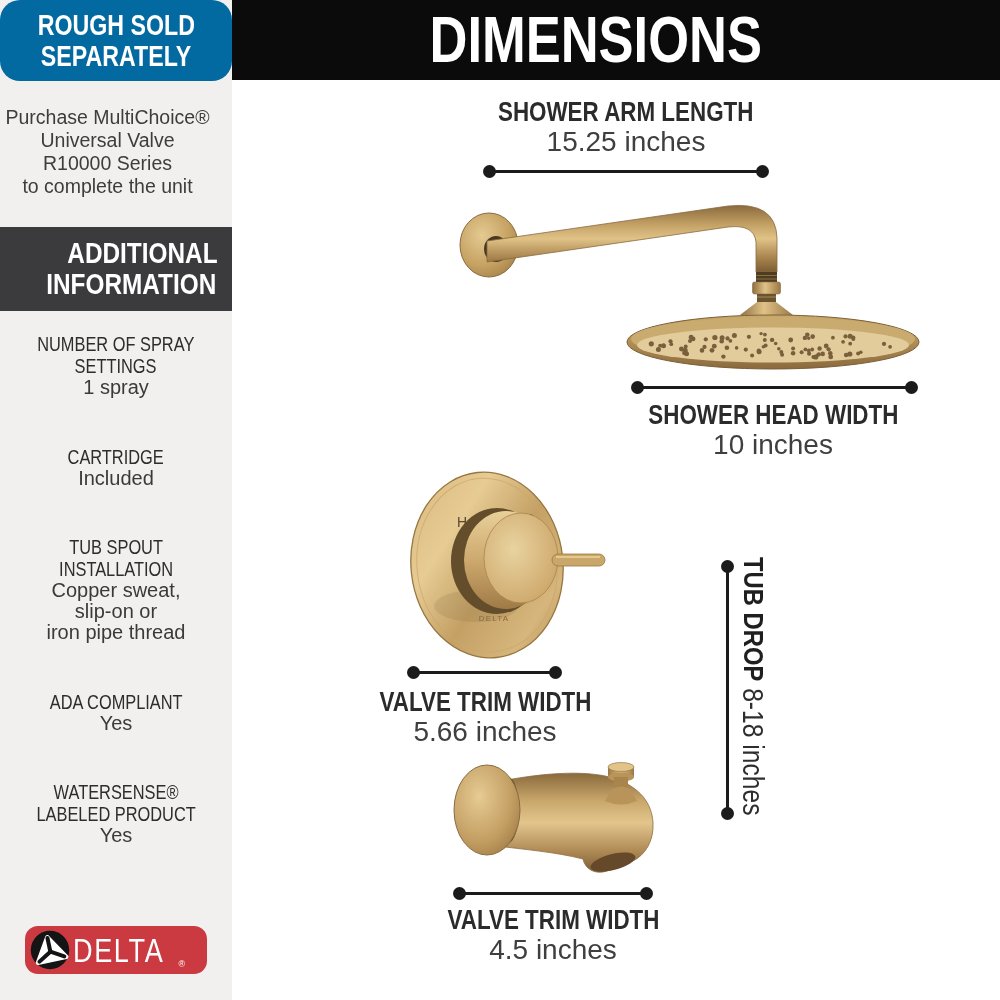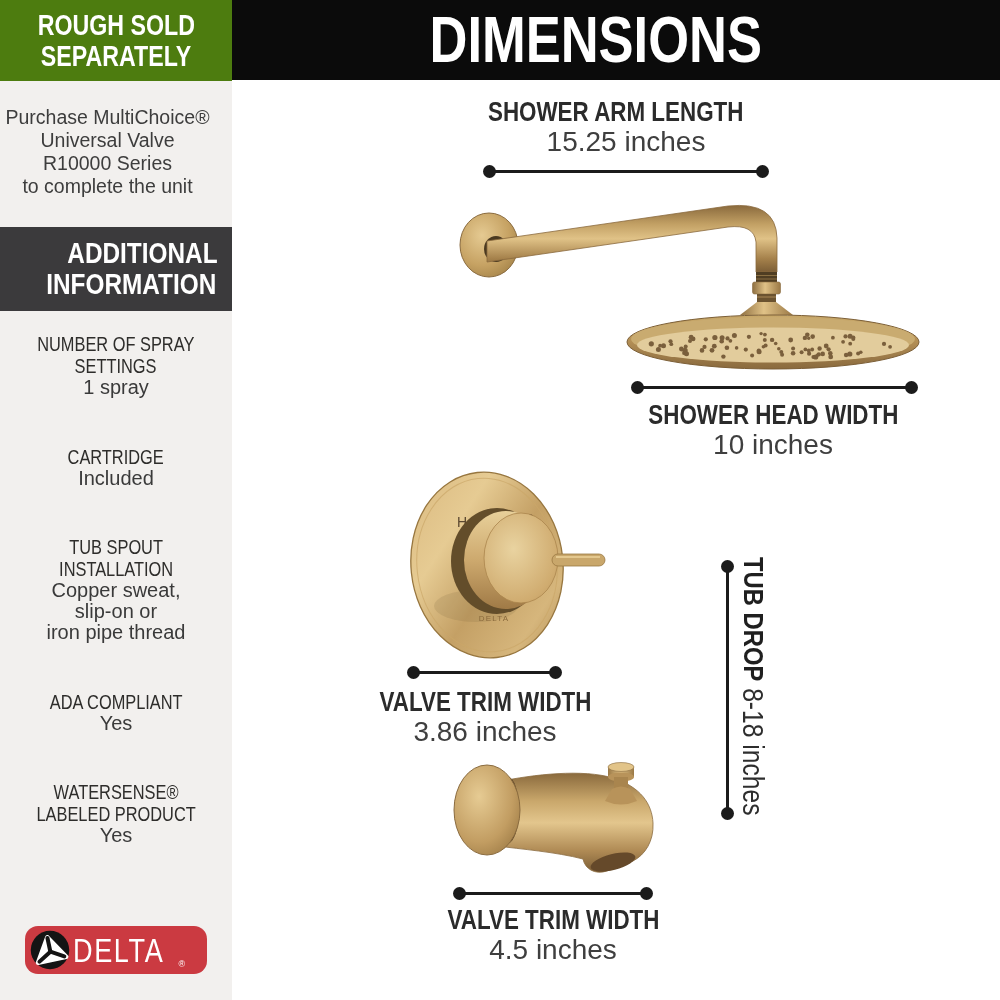--- a/index.html
+++ b/index.html
@@ -3,23 +3,23 @@
 <meta charset="utf-8">
 <style>
   html,body{margin:0;padding:0;background:#ffffff;}
   #stage{position:relative;width:1000px;height:1000px;overflow:hidden;background:#ffffff;
          font-family:"Liberation Sans","DejaVu Sans",sans-serif;}
   .cond{display:inline-block;transform-origin:50% 50%;} .cx78{transform:scaleX(.78);} .cx80{transform:scaleX(.80);}
   .cx82{transform:scaleX(.82);} .cx84{transform:scaleX(.84);}
 
   
   #sidebar{position:absolute;left:0;top:0;width:232px;height:1000px;background:#f2f0ee;}
-  .rough-box{position:absolute;left:0;top:0;width:232px;height:81px;background:#4d7c0f;
+  .rough-box{position:absolute;left:0;top:0;width:232px;height:81px;background:#0369a1;
              display:flex;flex-direction:column;align-items:center;justify-content:center;
-             color:#fff;font-weight:bold;font-size:29px;line-height:31px;text-align:center;}
+             color:#fff;font-weight:bold;font-size:29px;line-height:31px;text-align:center;border-radius:20px;}
   .purchase{position:absolute;left:0;top:106px;width:215px;text-align:center;
             font-size:19.5px;line-height:23px;color:#3d3d3d;}
   .add-info{position:absolute;left:0;top:227px;width:232px;height:84px;background:#3b3a3c;
             display:flex;flex-direction:column;align-items:flex-end;justify-content:center;
             color:#fff;font-weight:bold;font-size:29px;line-height:31px;text-align:center;}
   .spec{position:absolute;left:0;width:232px;text-align:center;}
   .spec .lbl{font-weight:normal;font-size:21px;line-height:22px;color:#2e2d2b;white-space:nowrap;}
   .spec .val{font-size:20px;line-height:21px;color:#3a3a3a;}
   .spec .val:first-of-type{margin-top:1px;}
 
@@ -127,21 +127,21 @@
       <span class="delta-reg">®</span>
     </div>
   </div>
 
   <div id="main">
 
     <div class="title-bar">
       <span class="cond cx82">DIMENSIONS</span>
     </div>
 
-    <div class="dim-label" style="left:184px;top:97px;width:400px">
+    <div class="dim-label" style="left:194px;top:97px;width:400px">
       <span class="cond cx80">SHOWER ARM LENGTH</span>
     </div>
     <div class="dim-value" style="left:194px;top:127px;width:400px">15.25 inches</div>
     <div class="dim-h" style="left:256px;top:170px;width:276px"></div>
 
     <svg style="left:208px;top:192px" width="492" height="186" viewBox="440 192 492 186">
       <defs>
         <linearGradient id="gArm" x1="0" y1="0" x2="0" y2="1">
           <stop offset="0" stop-color="#8a6a3d"></stop>
             <stop offset=".28" stop-color="#c2a064"></stop>
@@ -314,21 +314,21 @@
         <rect x="552" y="554" width="53" height="12" rx="6" fill="#c9a76b" stroke="#9a7843" stroke-width="0.8"></rect>
         <line x1="556" y1="557" x2="600" y2="557" stroke="#e4c88e" stroke-width="2"></line>
       </g>
       <text x="494" y="621" font-size="8" letter-spacing="1.2" fill="#8a6a3c" text-anchor="middle">DELTA</text>
     </svg>
 
     <div class="dim-h" style="left:180px;top:671px;width:145px"></div>
     <div class="dim-label" style="left:53px;top:687px;width:400px">
       <span class="cond cx80">VALVE TRIM WIDTH</span>
     </div>
-    <div class="dim-value" style="left:53px;top:717px;width:400px">3.86 inches</div>
+    <div class="dim-value" style="left:53px;top:717px;width:400px">5.66 inches</div>
 
     <div class="dim-v" style="left:494px;top:565px;height:250px"></div>
     <div class="tubdrop-text">
       <span class="td-label">TUB DROP</span><span class="td-value">8-18 inches</span>
     </div>
 
     <svg style="left:208px;top:750px" width="240" height="135" viewBox="440 750 240 135">
       <defs>
         <linearGradient id="gSpout" x1="0" y1="0" x2="0" y2="1">
           <stop offset="0" stop-color="#8a6a3d"></stop>

